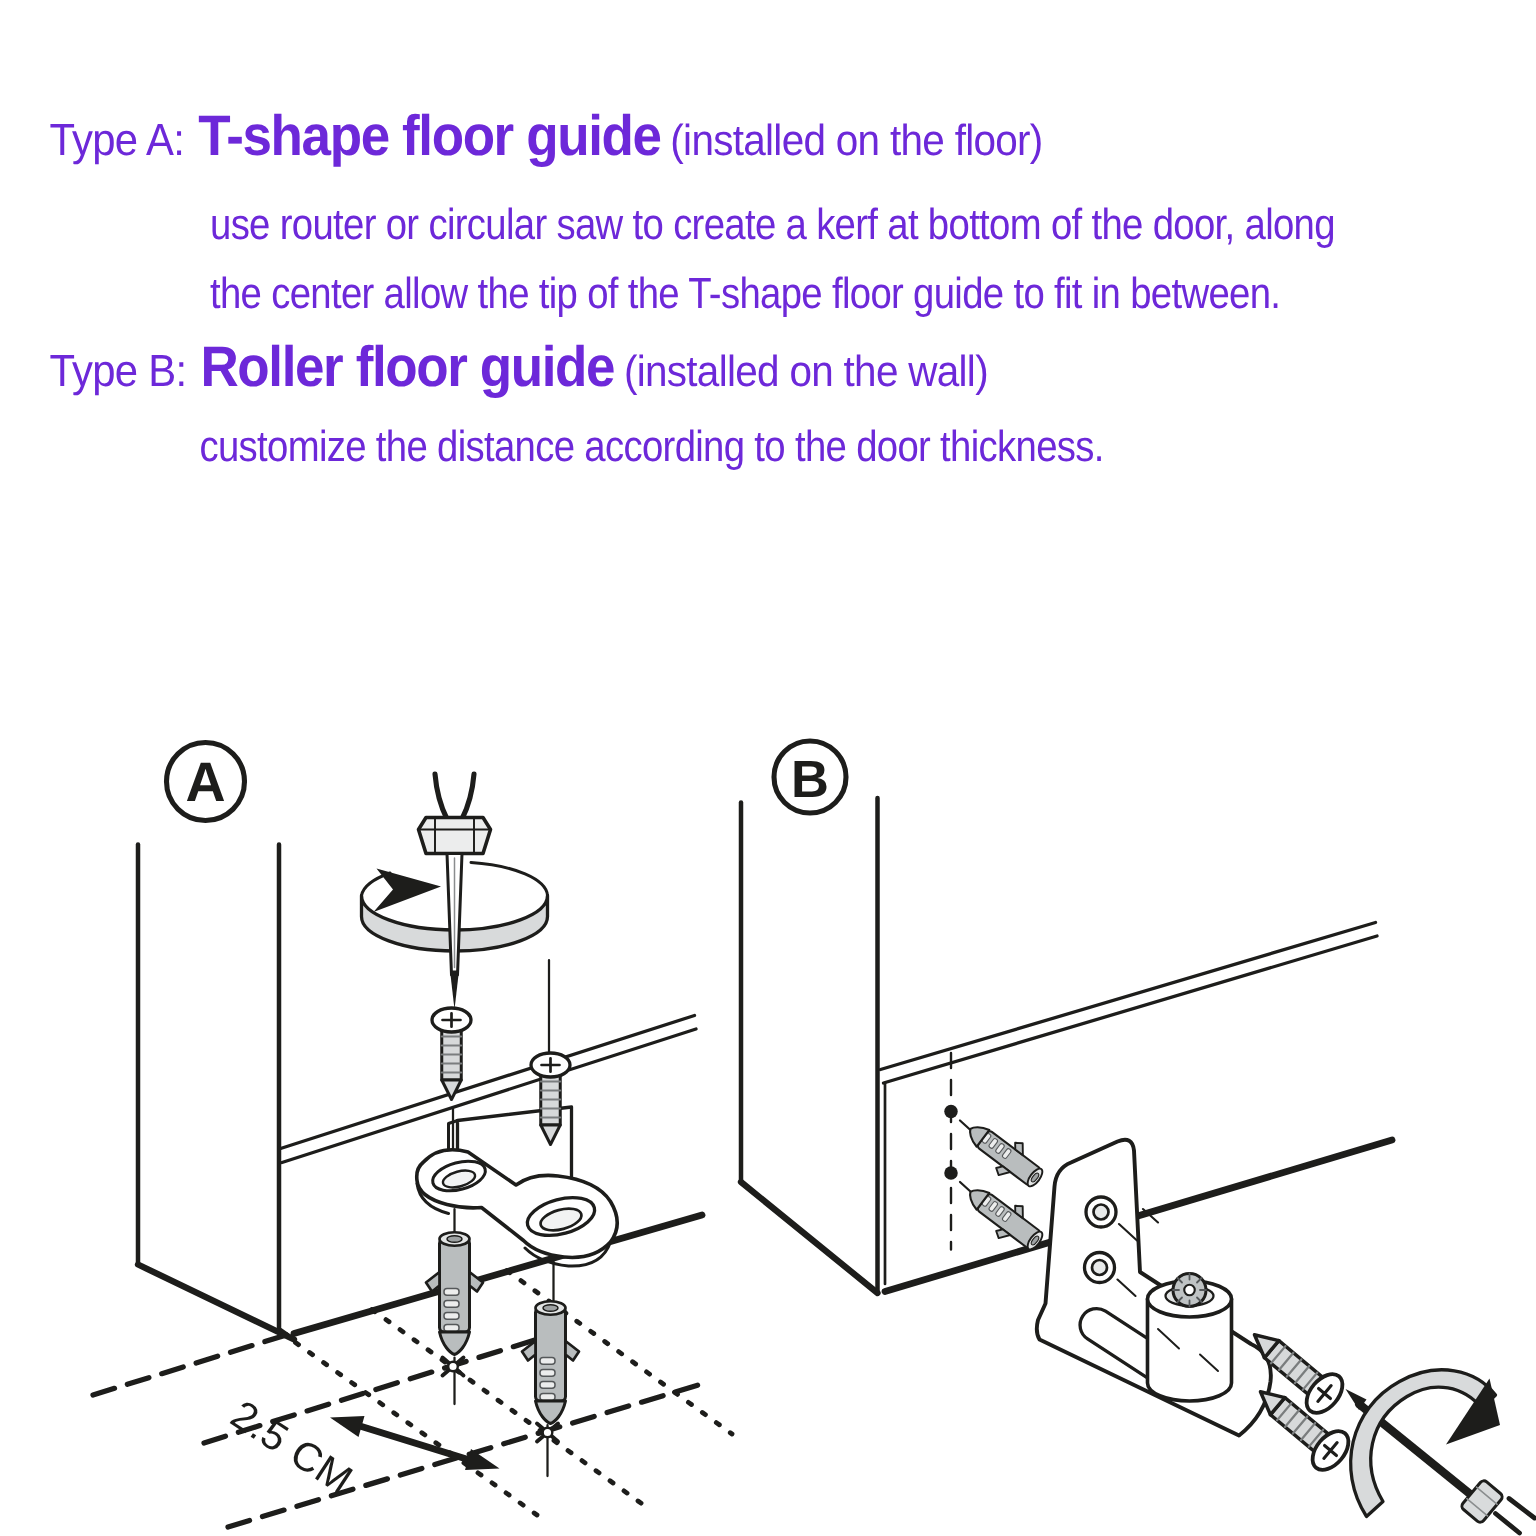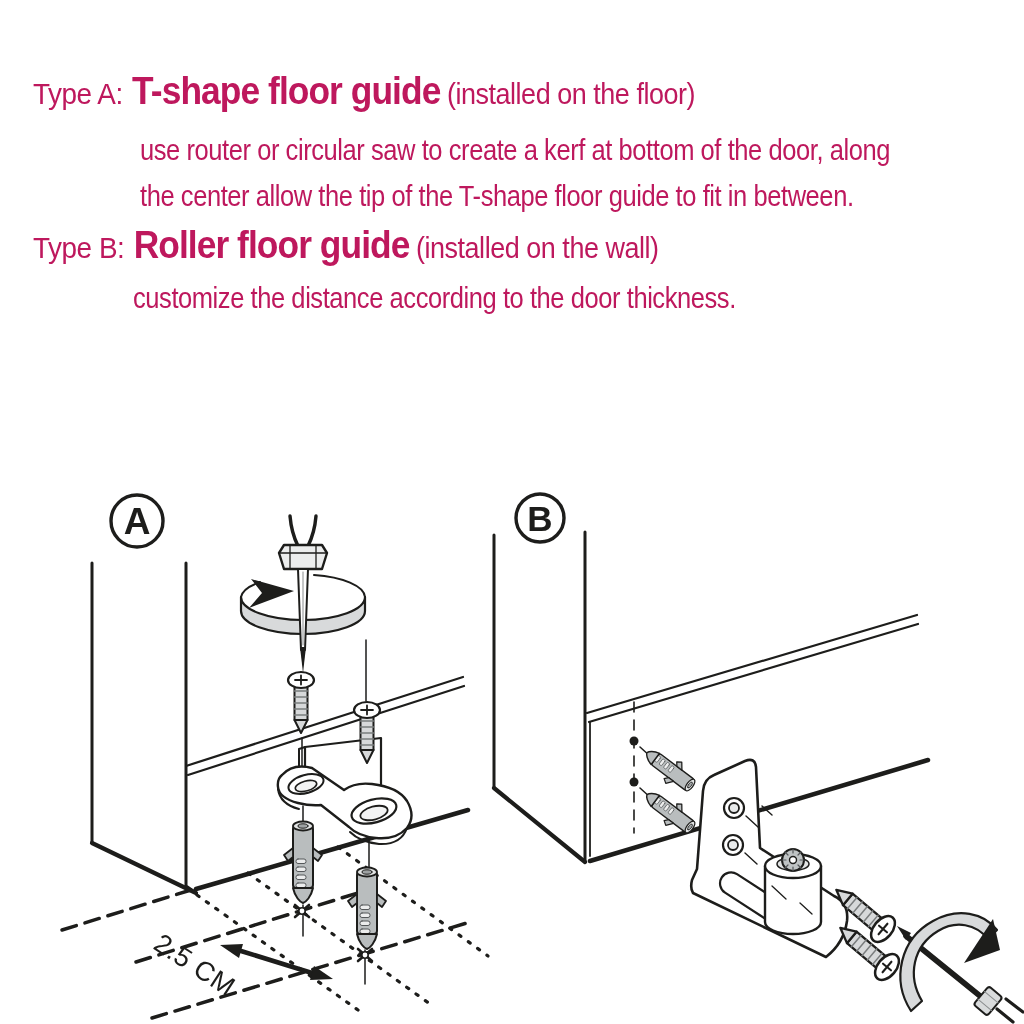--- a/index.html
+++ b/index.html
@@ -1,17 +1,17 @@
 <!DOCTYPE html>
 <html><head>
 <meta charset="utf-8">
 <style>
   html,body{margin:0;padding:0;background:#fff;}
   .canvas{position:relative;width:1024px;height:1024px;background:#ffffff;overflow:hidden;
-          font-family:"Liberation Sans","DejaVu Sans",sans-serif;color:#be185d;}
+          font-family:"Liberation Sans","DejaVu Sans",sans-serif;color:#6d28d9;}
   .txt{position:absolute;white-space:nowrap;letter-spacing:-0.5px;transform-origin:left top;}
   .titleline{transform:scaleX(0.93);}
   .bodyline{font-size:29px;transform:scaleX(0.88);font-weight:normal;}
   .small{font-size:30px;}
   .big{font-size:38px;font-weight:bold;letter-spacing:-1px;margin:0 7px 0 10px;}
   .paren{font-size:29px;}
   svg{position:absolute;left:0;top:0;}
   svg text{font-family:"Liberation Sans","DejaVu Sans",sans-serif;}
 </style>
 </head>

